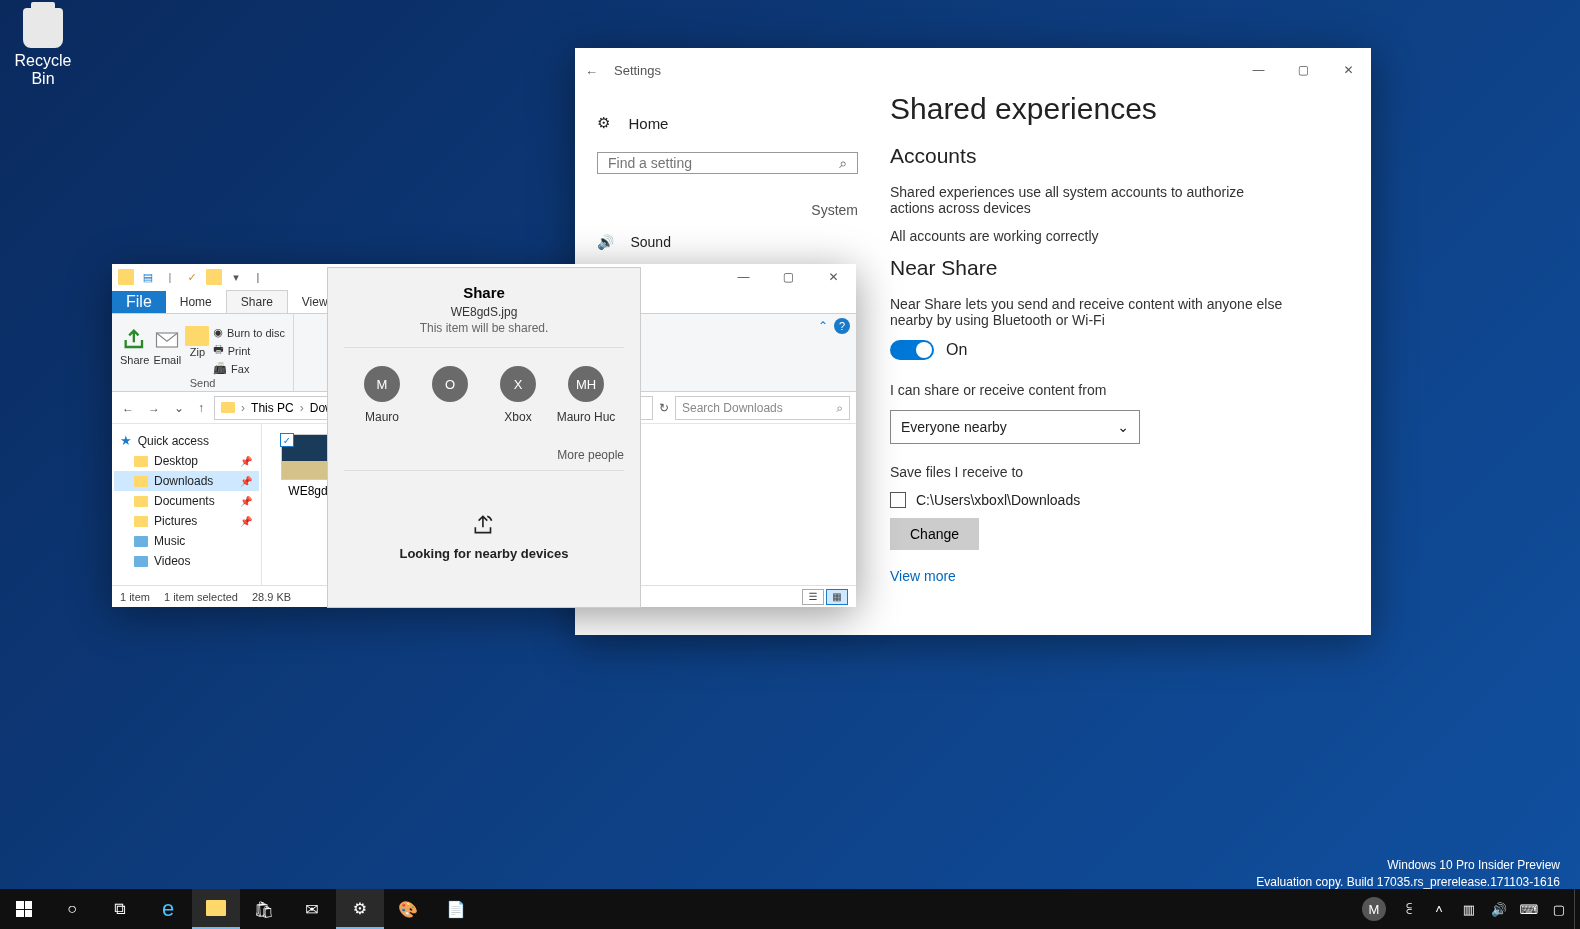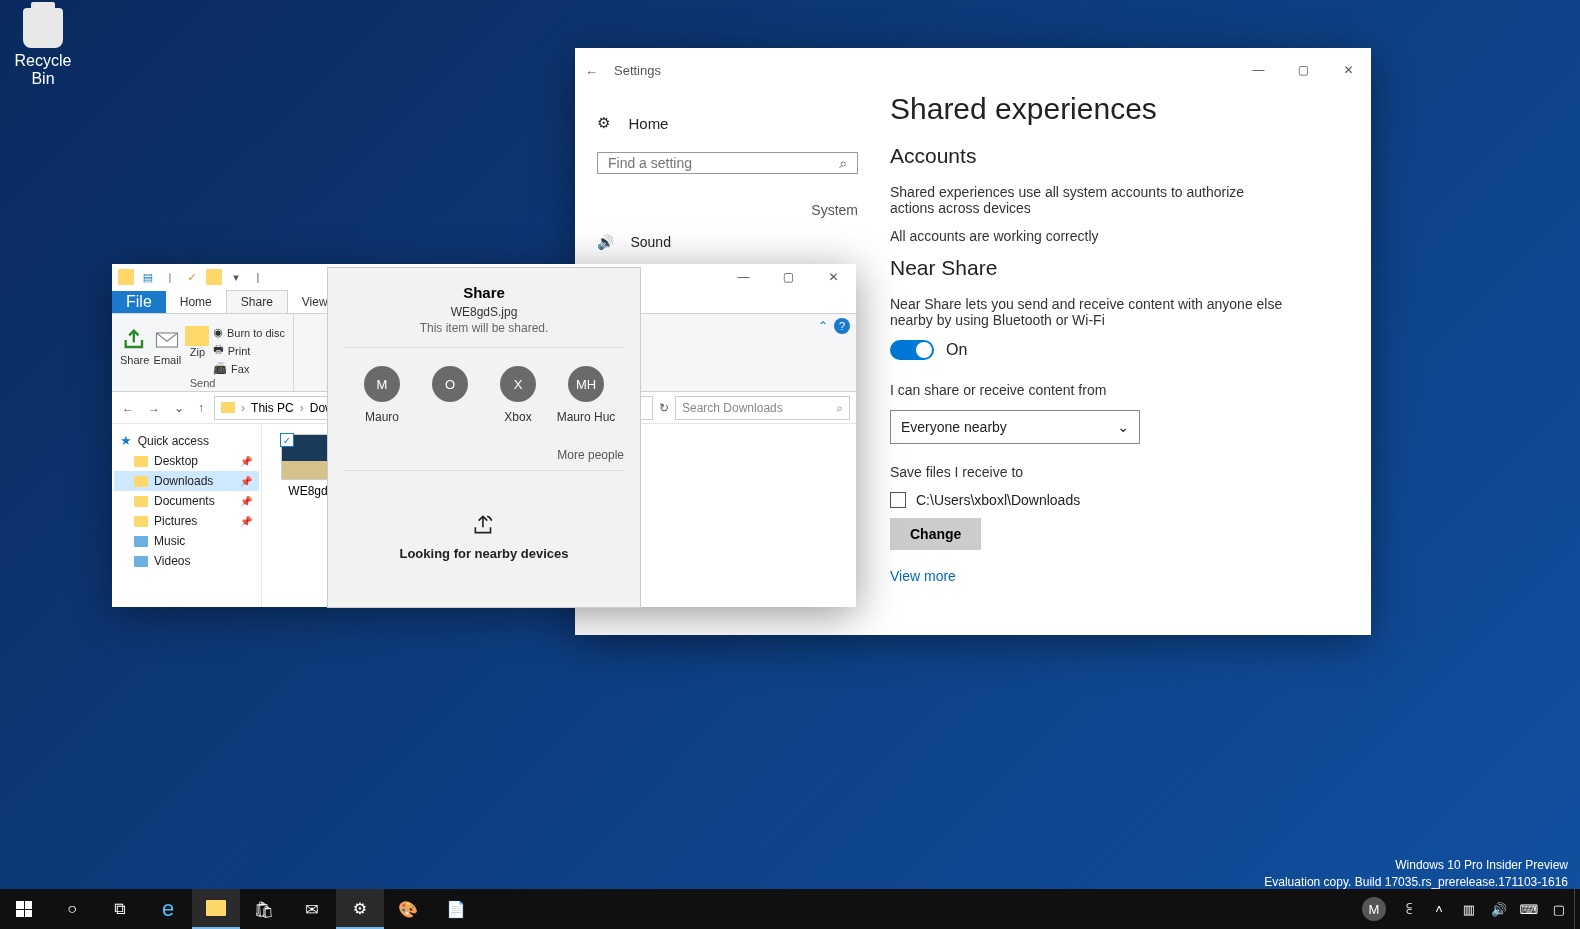--- a/index.html
+++ b/index.html
@@ -2,21 +2,21 @@
 <html><head>
 <meta charset="utf-8">
 <style>
 * { margin: 0; padding: 0; box-sizing: border-box; font-family: "Segoe UI", Arial, sans-serif; }
 body { width: 1580px; height: 929px; background: linear-gradient(135deg, #0a2a5e 0%, #0d3a7a 40%, #1050a0 100%); overflow: hidden; position: relative; }
 
 
 .desktop-icon { position: absolute; top: 8px; left: 8px; width: 70px; text-align: center; color: #fff; font-size: 16px; }
 .desktop-icon .bin { width: 40px; height: 40px; margin: 0 auto 4px; background: #e8e8e8; border-radius: 4px 4px 8px 8px; position: relative; }
 .desktop-icon .bin::before { content:""; position:absolute; top:-6px; left:8px; right:8px; height:6px; background:#e8e8e8; border-radius:2px 2px 0 0;}
-.watermark { position: absolute; right: 12px; bottom: 38px; color: #fff; font-size: 12px; text-align: right; line-height: 1.4; }
+.watermark { position: absolute; right: 20px; bottom: 38px; color: #fff; font-size: 12px; text-align: right; line-height: 1.4; }
 
 
 .win { position: absolute; background: #fff; box-shadow: 0 8px 40px rgba(0,0,0,.4); }
 .titlebar-btns { display: flex; }
 .titlebar-btns div { width: 45px; height: 30px; display:flex; align-items:center; justify-content:center; color:#555; font-size:12px;}
 
 
 #settings { top: 48px; left: 575px; width: 796px; height: 587px; display:flex; flex-direction:column; }
 #settings .top { height:44px; display:flex; align-items:center; justify-content:space-between; padding-left:10px; }
 #settings .top .left { display:flex; align-items:center; gap:16px; color:#555; font-size:13px;}
@@ -30,21 +30,21 @@
 #settings .main { flex:1; padding: 0 10px; color:#222; overflow:auto;}
 #settings h1 { font-weight:400; font-size:30px; margin-bottom:18px; }
 #settings h2 { font-weight:400; font-size:21px; margin:6px 0 16px; }
 #settings p { font-size:14px; color:#333; margin-bottom:12px; max-width:400px; }
 .toggle { display:flex; align-items:center; gap:12px; margin:6px 0 22px; }
 .toggle .sw { width:44px; height:20px; border-radius:10px; background:#0078d7; position:relative; }
 .toggle .sw::after { content:""; position:absolute; right:2px; top:2px; width:16px; height:16px; background:#fff; border-radius:50%; }
 .select { border:1px solid #888; height:34px; width:250px; display:flex; align-items:center; justify-content:space-between; padding:0 10px; font-size:14px; margin-top:6px; margin-bottom:20px;}
 .path-row { display:flex; align-items:center; gap:10px; font-size:14px; margin:6px 0 10px;}
 .folder-ic { width:16px; height:16px; border:1px solid #555; }
-.btn { background:#ccc; border:0; padding:8px 20px; font-size:14px; margin-bottom:18px; cursor:pointer;font-weight:bold; }
+.btn { background:#ccc; border:0; padding:8px 20px; font-size:14px; margin-bottom:18px; cursor:pointer; }
 .link { color:#0067c0; font-size:14px; cursor:pointer; }
 
 
 #explorer { top: 264px; left: 112px; width: 744px; height: 343px; display:flex; flex-direction:column; font-size:12px;}
 #explorer .ttl { height:26px; background:#fff; display:flex; align-items:center; justify-content:space-between; padding-left:6px;}
 #explorer .qat { display:flex; gap:6px; align-items:center; }
 #explorer .qat span { width:16px; height:16px; display:inline-flex; align-items:center; justify-content:center; font-size:11px;}
 #explorer .tabs { height:24px; display:flex; align-items:flex-end; background:#fff; border-bottom:1px solid #d0d0d0;}
 #explorer .tabs .file { background:#1979ca; color:#fff; padding:2px 14px; font-size:16px;margin-top:36px;}
 #explorer .tabs .tab { padding:4px 14px; font-size:12px; color:#333; }
@@ -288,20 +288,29 @@
     </div>
     <div class="files">
       <div class="thumb">
         <div class="img">
             <div class="chk">✓</div>
           </div>
         <div>WE8gdS</div>
       </div>
     </div>
   </div>
+  <div class="status">
+    <span>1 item</span>
+    <span>1 item selected</span>
+    <span>28.9 KB</span>
+    <div class="views">
+      <span>☰</span>
+      <span class="act">▦</span>
+    </div>
+  </div>
 </div>
 
 <div id="share">
   <div class="hdr">
     <div class="t">Share</div>
     <div class="f">WE8gdS.jpg</div>
     <div class="s">This item will be shared.</div>
   </div>
   <div class="contacts">
     <div class="contact">

